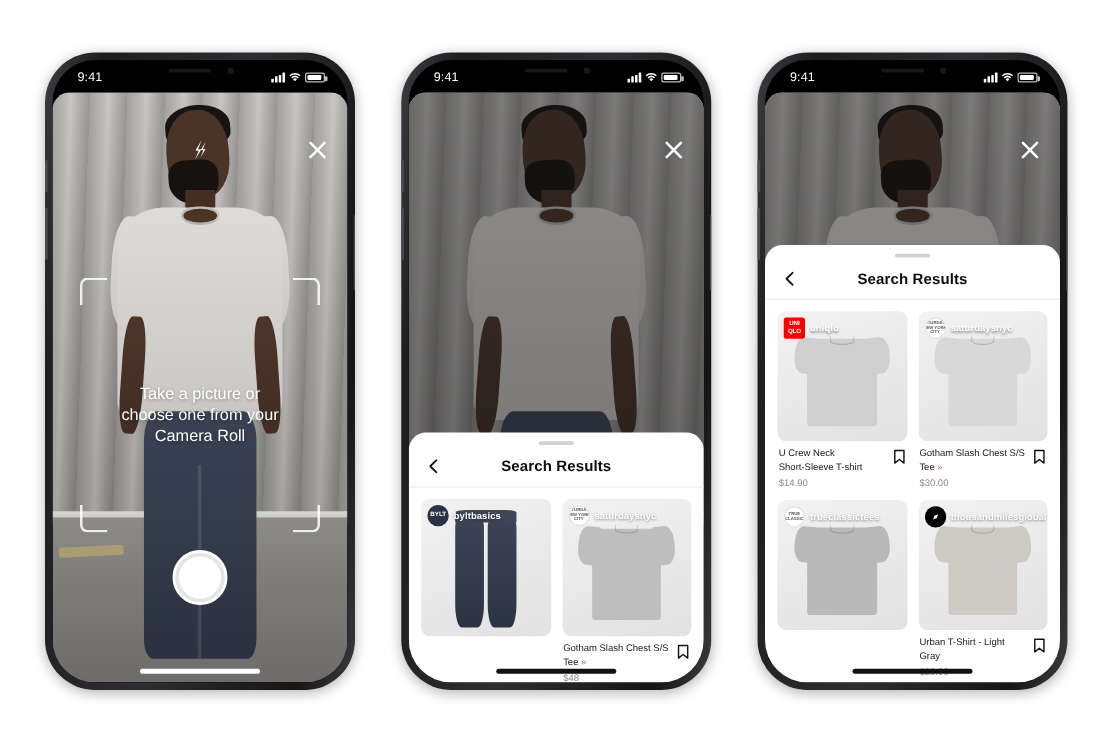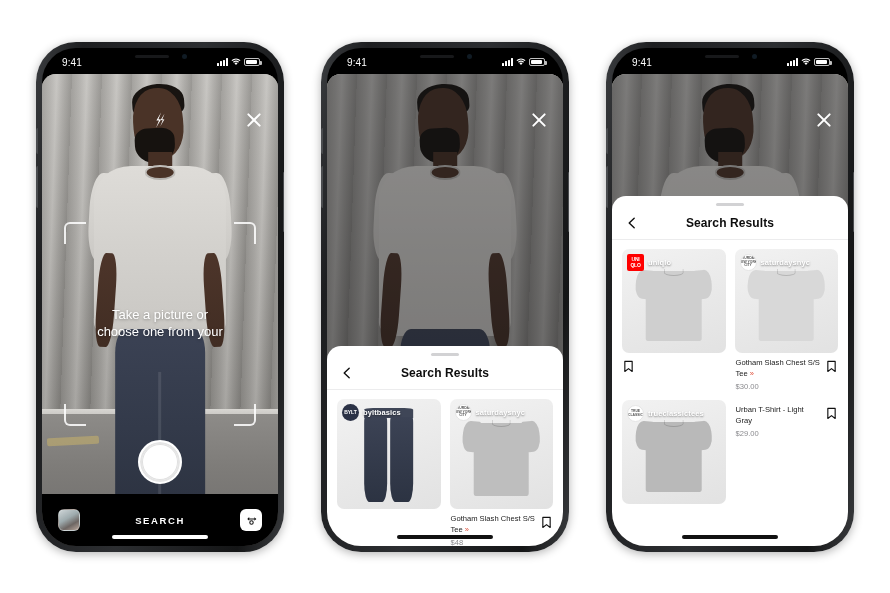--- a/index.html
+++ b/index.html
@@ -386,36 +386,26 @@
         </div>
 
         <div class="bracket bk-tl"></div>
         <div class="bracket bk-tr"></div>
         <div class="bracket bk-bl"></div>
         <div class="bracket bk-br"></div>
 
         <div class="hint">
           <div>Take a picture or</div>
           <div>choose one from your</div>
+          <div>Camera Roll</div>
         </div>
 
         <div class="shutter"></div>
       </div>
 
-      <div class="cam-bottom">
-        <div class="roll-thumb"></div>
-        <div class="search-label">SEARCH</div>
-        <div class="flip-icon">
-          <svg viewBox="0 0 16 16" width="13" height="13">
-            <path d="M2.6 4.2h10.8v7.6H2.6z" fill="none"></path>
-            <path d="M11.6 5.4V3.9l2.4 2.2-2.4 2.2V6.8H5.2v1.4L2.8 6 5.2 3.8v1.6h6.4Z" fill="#111"></path>
-            <circle cx="8" cy="10.4" r="2.1" fill="none" stroke="#111" stroke-width="1.3"></circle>
-          </svg>
-        </div>
-      </div>
 
       <div class="home-bar"></div>
     </div>
   </div>
 
   <div class="phone p2">
     <div class="side-btn"></div>
     <div class="screen">
       <div class="notch">
         <div class="speaker"></div>
@@ -597,20 +587,27 @@
                   <div class="slv-r" style="background:linear-gradient(180deg,#cfcfcf,#cfcfcf)"></div>
                   <div class="body" style="background:linear-gradient(180deg,#cfcfcf,#cfcfcf)"></div>
                   <div class="nck"></div>
                 </div>
                 <div class="merch-badge">
                   <div class="badge-circ badge-uniqlo">UNI<br>QLO</div>
                   <span class="badge-name">uniqlo</span>
                 </div>
               </div>
               <div class="card-meta">
+                <div class="meta-text">
+                  <div class="prod-name">
+                    <div>U Crew Neck</div>
+                    <div>Short-Sleeve T-shirt</div>
+                  </div>
+                  <div class="prod-price">$14.90</div>
+                </div>
                 <div class="bookmark"><svg viewBox="0 0 12 14" width="11" height="13">
                     <path d="M2 1.4h8v11l-4-3.1-4 3.1v-11Z" fill="none" stroke="#111" stroke-width="1.25" stroke-linejoin="round"></path>
                   </svg></div>
               </div>
             </div>
             <div class="card">
               <div class="card-img">
                 <div class="tee">
                   <div class="slv-l" style="background:linear-gradient(180deg,#d8d8d8,#d8d8d8)"></div>
                   <div class="slv-r" style="background:linear-gradient(180deg,#d8d8d8,#d8d8d8)"></div>
@@ -643,20 +640,37 @@
                   <div class="body" style="background:linear-gradient(180deg,#b9b9b9,#b9b9b9)"></div>
                   <div class="nck"></div>
                 </div>
                 <div class="merch-badge">
                   <div class="badge-circ badge-white">TRUE CLASSIC</div>
                   <span class="badge-name">trueclassictees</span>
                 </div>
               </div>
             </div>
             <div class="card">
+              <div class="card-img">
+                <div class="tee">
+                  <div class="slv-l" style="background:linear-gradient(180deg,#cdcac4,#cdcac4)"></div>
+                  <div class="slv-r" style="background:linear-gradient(180deg,#cdcac4,#cdcac4)"></div>
+                  <div class="body" style="background:linear-gradient(180deg,#cdcac4,#cdcac4)"></div>
+                  <div class="nck"></div>
+                </div>
+                <div class="merch-badge">
+                  <div class="badge-circ badge-black">
+                    <svg viewBox="0 0 16 16" width="11" height="11">
+                      <circle cx="8" cy="8" r="7" fill="#000"></circle>
+                      <path d="M11 5 6.6 6.6 5 11l4.4-1.6L11 5Z" fill="#fff"></path>
+                    </svg>
+                  </div>
+                  <span class="badge-name">thousandmilesglobal</span>
+                </div>
+              </div>
               <div class="card-meta">
                 <div class="meta-text">
                   <div class="prod-name">
                     <div>Urban T-Shirt - Light</div>
                     <div>Gray</div>
                   </div>
                   <div class="prod-price">$29.00</div>
                 </div>
                 <div class="bookmark"><svg viewBox="0 0 12 14" width="11" height="13">
                     <path d="M2 1.4h8v11l-4-3.1-4 3.1v-11Z" fill="none" stroke="#111" stroke-width="1.25" stroke-linejoin="round"></path>

